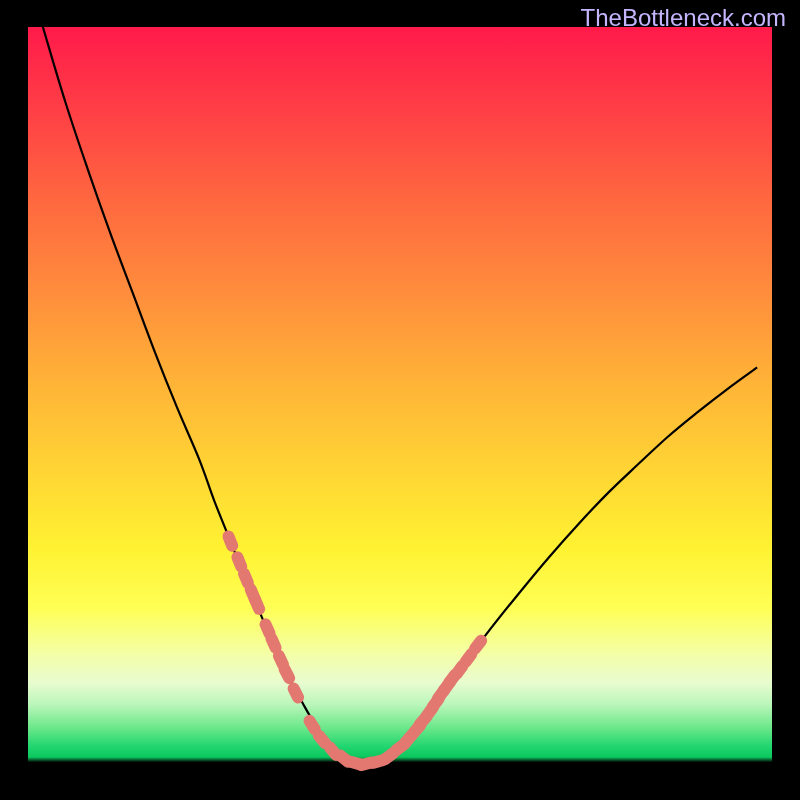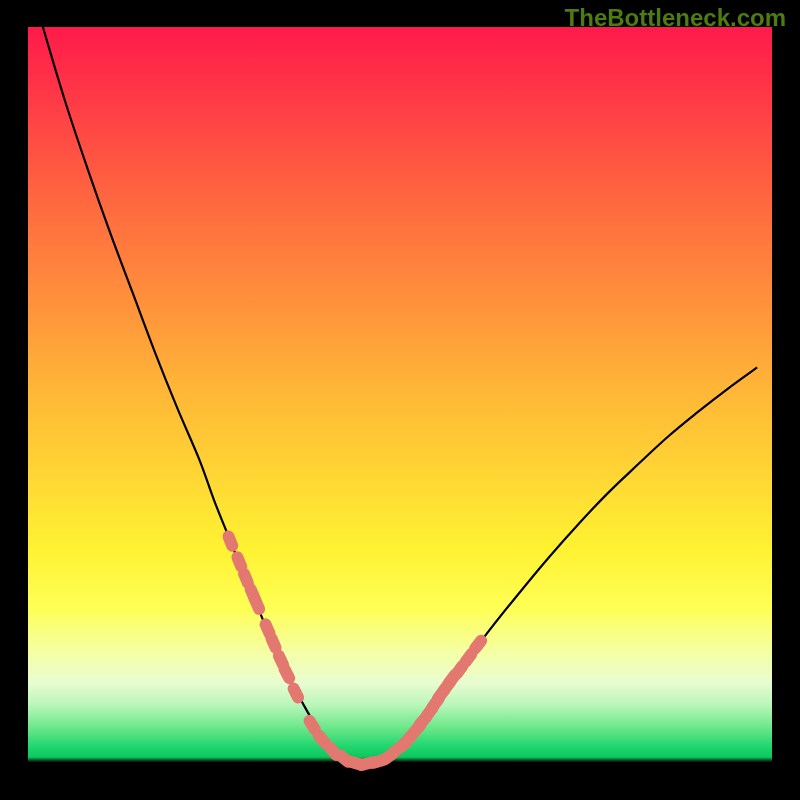--- a/index.html
+++ b/index.html
@@ -36,22 +36,22 @@
       #0bc85e 98%,
       #000000 98.7%,
       #000000 100%
     );
   }
   .watermark {
     position: absolute;
     top: 4px;
     right: 14px;
     font-size: 24px;
-    font-weight: 700;
-    color: #4d7c0f;
+    font-weight: 400;
+    color: #c4b5fd;
     letter-spacing: 0px;
     user-select: none;
   }
   svg.overlay {
     position: absolute;
     left: 28px;
     top: 27px;
     width: 744px;
     height: 745px;
     overflow: visible;

